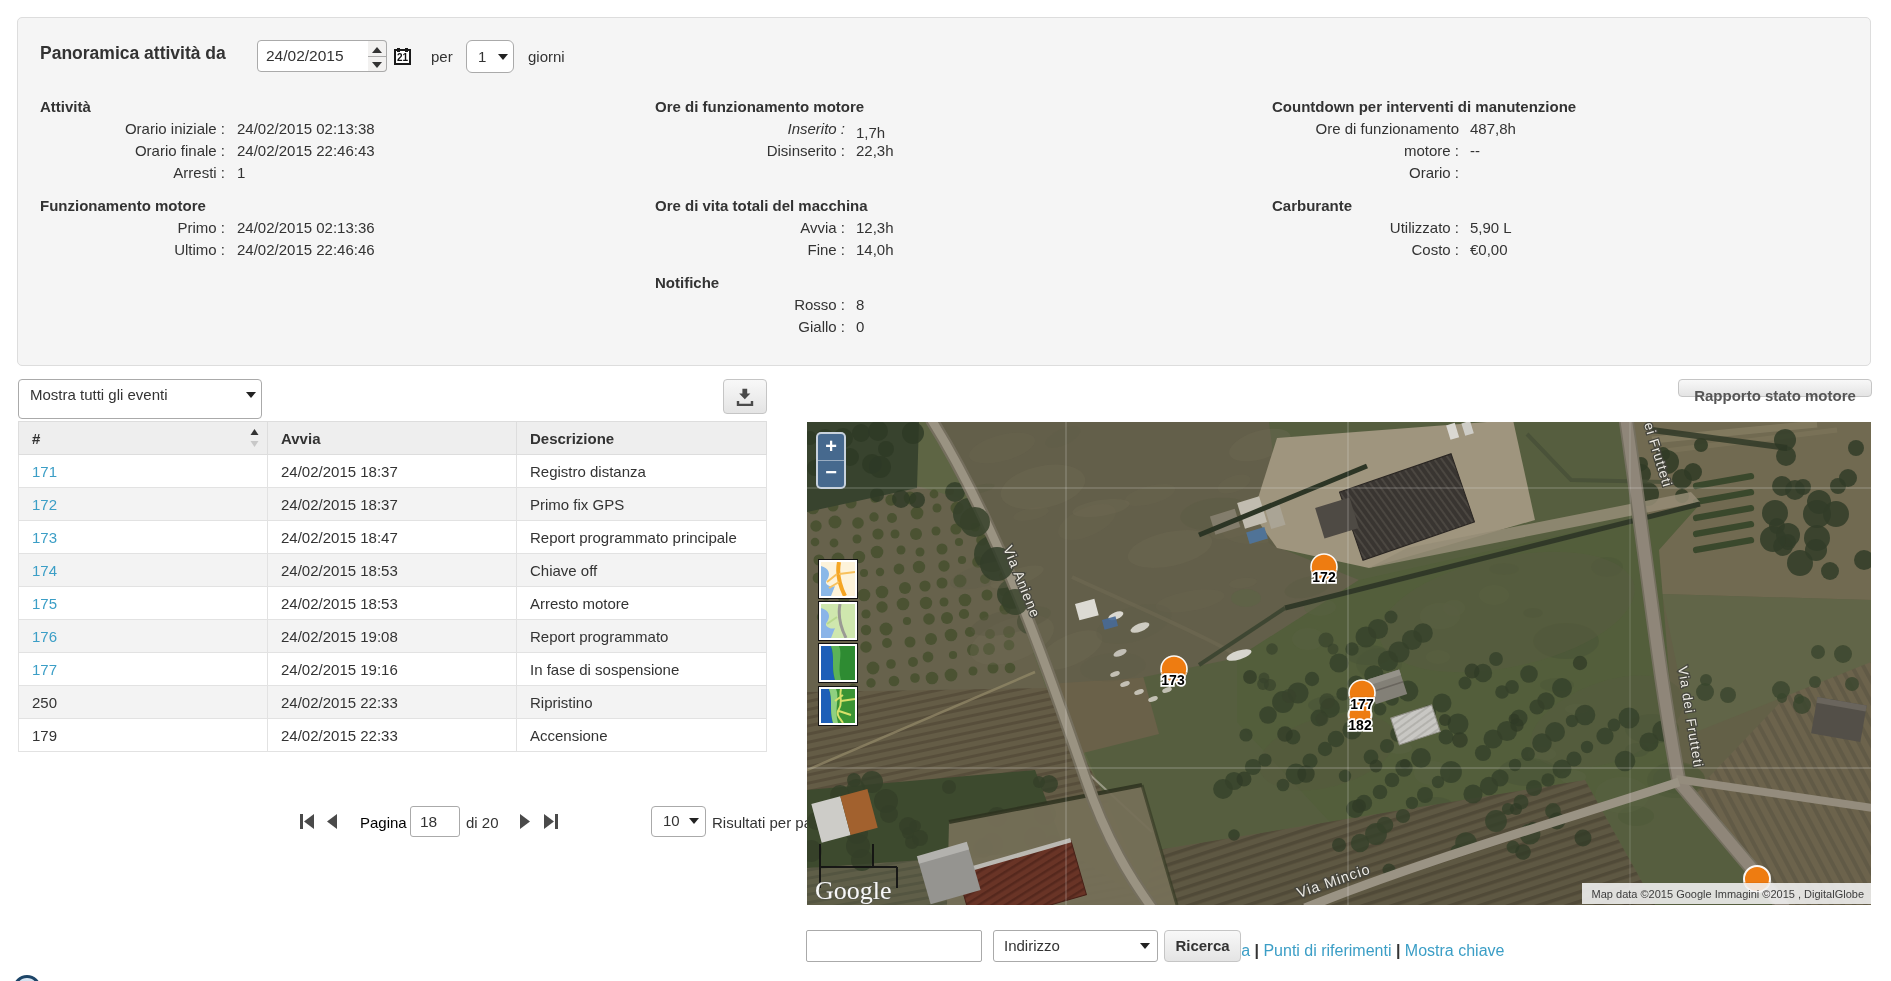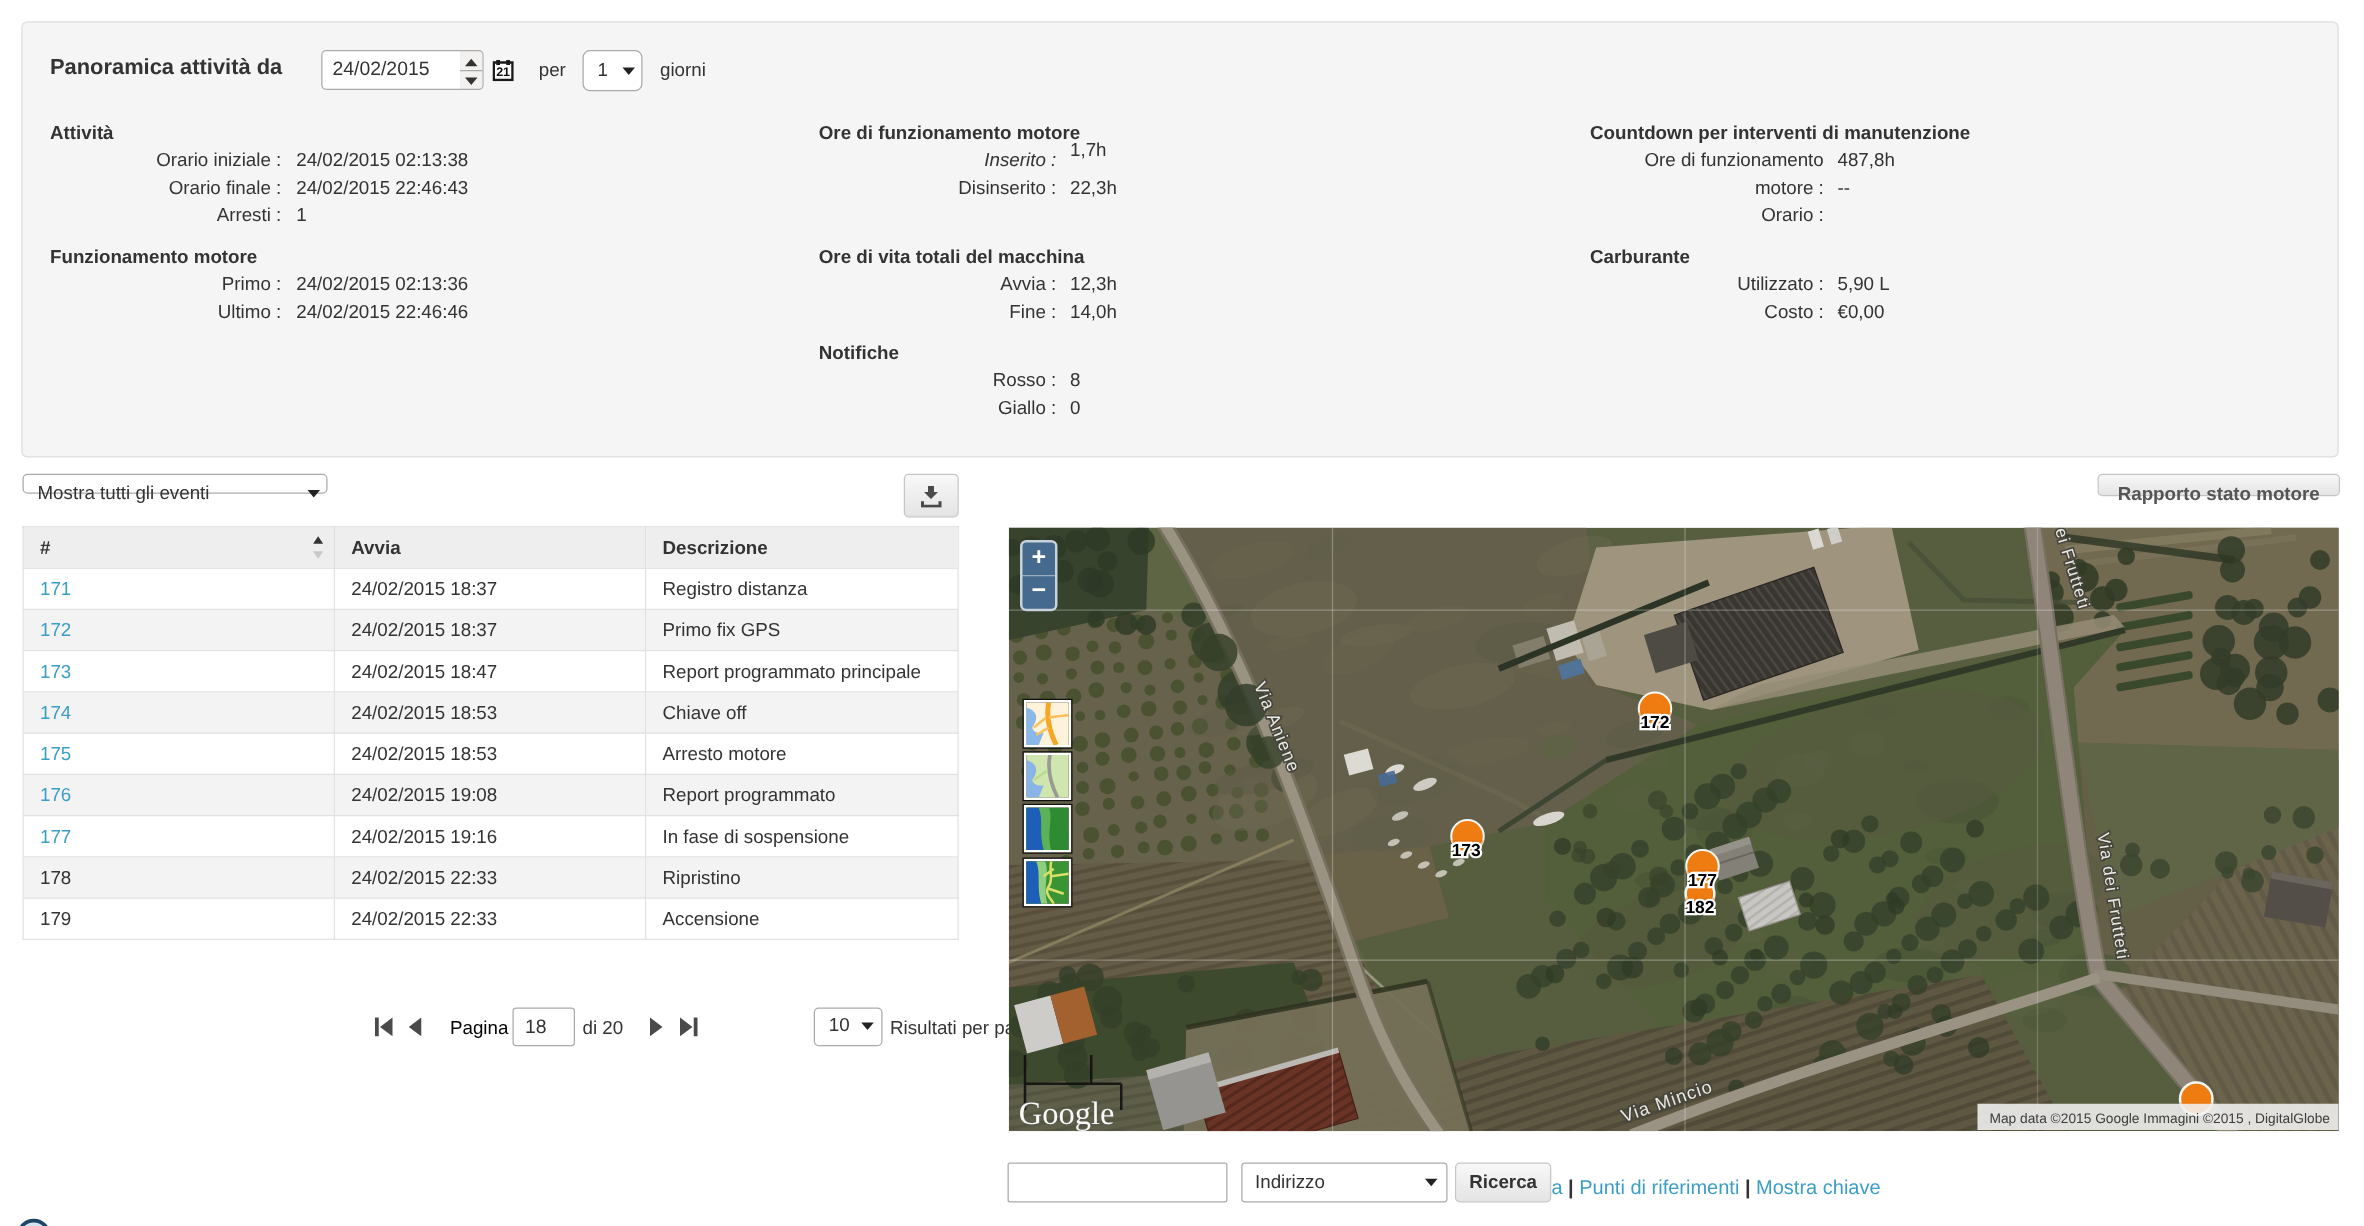--- a/index.html
+++ b/index.html
@@ -57,21 +57,21 @@
 <div class="lab" style="left:0px; top:164px; width:225px;">Arresti :</div>
 <div class="val" style="left:237px; top:164px;">1</div>
 <div class="hd" style="left:40px; top:197px;">Funzionamento motore</div>
 <div class="lab" style="left:0px; top:219px; width:225px;">Primo :</div>
 <div class="val" style="left:237px; top:219px;">24/02/2015 02:13:36</div>
 <div class="lab" style="left:0px; top:241px; width:225px;">Ultimo :</div>
 <div class="val" style="left:237px; top:241px;">24/02/2015 22:46:46</div>
 
 <div class="hd" style="left:655px; top:98px;">Ore di funzionamento motore</div>
 <div class="lab" style="left:600px; top:120px; width:245px;font-style:italic;">Inserito :</div>
-<div class="val" style="left:856px; top:112px;">1,7h</div>
+<div class="val" style="left:856px; top:124px;">1,7h</div>
 <div class="lab" style="left:600px; top:142px; width:245px;">Disinserito :</div>
 <div class="val" style="left:856px; top:142px;">22,3h</div>
 <div class="hd" style="left:655px; top:197px;">Ore di vita totali del macchina</div>
 <div class="lab" style="left:600px; top:219px; width:245px;">Avvia :</div>
 <div class="val" style="left:856px; top:219px;">12,3h</div>
 <div class="lab" style="left:600px; top:241px; width:245px;">Fine :</div>
 <div class="val" style="left:856px; top:241px;">14,0h</div>
 <div class="hd" style="left:655px; top:274px;">Notifiche</div>
 <div class="lab" style="left:600px; top:296px; width:245px;">Rosso :</div>
 <div class="val" style="left:856px; top:296px;">8</div>
@@ -83,21 +83,21 @@
 <div class="val" style="left:1470px; top:120px;">487,8h</div>
 <div class="lab" style="left:1210px; top:142px; width:249px;">motore :</div>
 <div class="val" style="left:1470px; top:142px;">--</div>
 <div class="lab" style="left:1210px; top:164px; width:249px;">Orario :</div>
 <div class="hd" style="left:1272px; top:197px;">Carburante</div>
 <div class="lab" style="left:1210px; top:219px; width:249px;">Utilizzato :</div>
 <div class="val" style="left:1470px; top:219px;">5,90 L</div>
 <div class="lab" style="left:1210px; top:241px; width:249px;">Costo :</div>
 <div class="val" style="left:1470px; top:241px;">€0,00</div>
 
-<div class="sel" style="left:18px; top:379px; width:244px; height:16px;">
+<div class="sel" style="left:18px; top:379px; width:244px; height:40px;">
     <span style="position:absolute; left:11px; top:6px;">Mostra tutti gli eventi</span>
   </div>
 <div class="selarrow" style="left:246px; top:392px;"></div>
 <div class="btn" style="left:723px; top:379px; width:44px; height:35px;">
   <svg width="18" height="18" viewBox="0 0 18 18" style="margin-top:8px;">
     <path d="M6 1 h6 v6 h4 l-7 7 -7 -7 h4 z" fill="#4a4a4a" transform="scale(0.8) translate(2,0)"></path>
     <path d="M2 13 v4 h14 v-4" fill="none" stroke="#4a4a4a" stroke-width="2.4"></path>
   </svg>
 </div>
 <div class="btn" style="left:1678px; top:379px; width:194px; height:18px; line-height:31px;">Rapporto stato motore</div>
@@ -146,21 +146,21 @@
         <td><a class="lnk">176</a></td>
         <td>24/02/2015 19:08</td>
         <td>Report programmato</td>
       </tr>
 <tr class="odd">
         <td><a class="lnk">177</a></td>
         <td>24/02/2015 19:16</td>
         <td>In fase di sospensione</td>
       </tr>
 <tr class="even">
-        <td>178</td>
+        <td>250</td>
         <td>24/02/2015 22:33</td>
         <td>Ripristino</td>
       </tr>
 <tr class="odd">
         <td>179</td>
         <td>24/02/2015 22:33</td>
         <td>Accensione</td>
       </tr>
 </tbody>
   </table>

